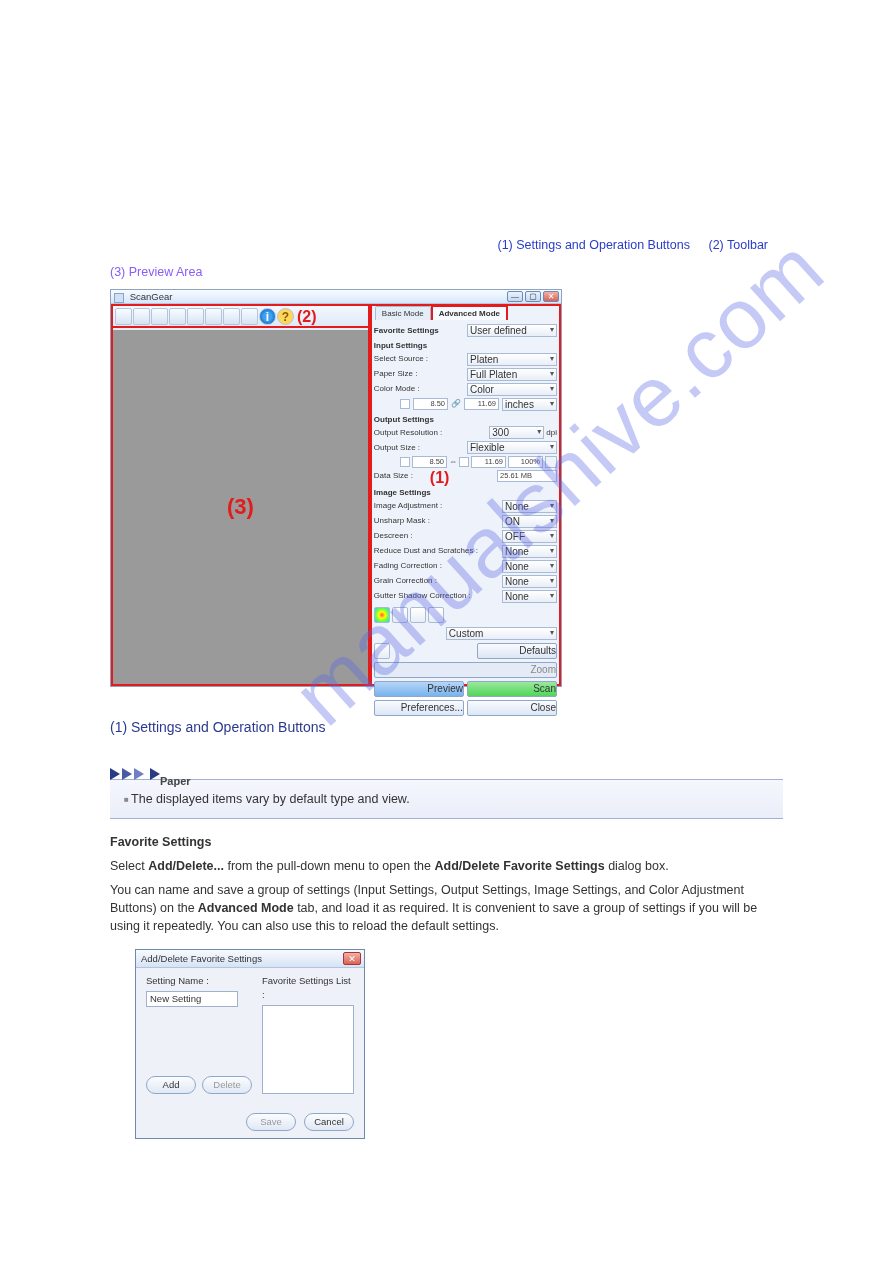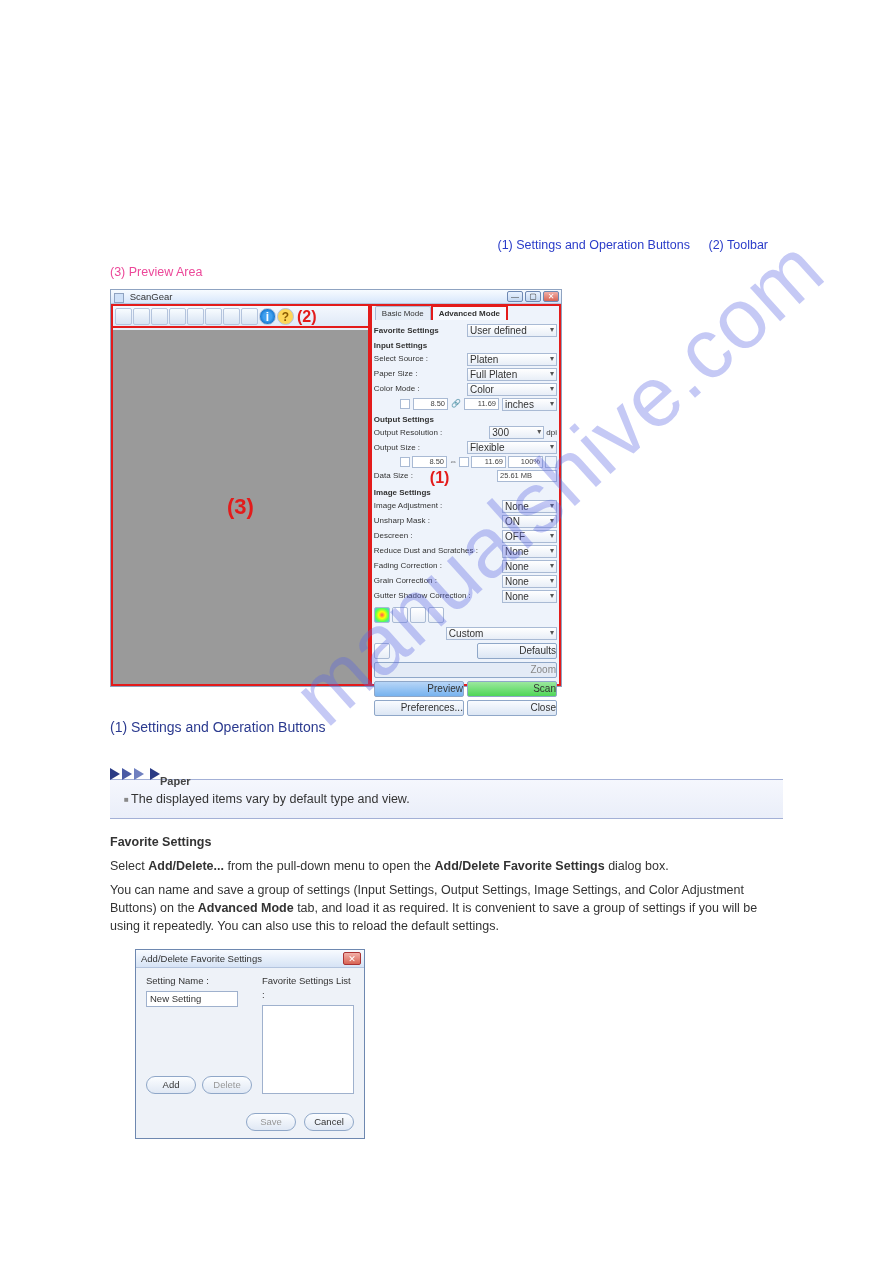--- a/index.html
+++ b/index.html
@@ -4,21 +4,21 @@
 <style>
   * { box-sizing: border-box; margin: 0; padding: 0; font-family: Arial, sans-serif; }
   body { background: #fff; width: 893px; height: 1263px; position: relative; }
   .page { padding: 80px 110px 40px 110px; font-size: 12.5px; line-height: 1.45; color: #333; position: relative; }
 
   
   .watermark { position: absolute; top: 420px; left: 220px; font-size: 85px; font-weight: 300; color: rgba(90,100,225,0.35); transform: rotate(-42deg); pointer-events: none; letter-spacing: 1px; z-index: 5; }
 
   .links-row { margin-top: 155px; margin-bottom: 10px; line-height: 1.7; text-align: right; }
   .links-row a, .linkish { color: #2a3cc9; text-decoration: none; margin-right: 15px; cursor: pointer; }
-  .links3 { margin-top: -3px; color: #ec4899; }
+  .links3 { margin-top: -3px; color: #8b5cf6; }
 
   
   .sg-window { width: 452px; height: 398px; border: 1px solid #8fa3c1; background: linear-gradient(#e9f1fb,#dbe6f4); position: relative; margin-top: 8px; }
   .sg-title { height: 14px; background: linear-gradient(#f7fbff,#d8e7fb); border-bottom: 1px solid #b5c6de; font-size: 9.5px; padding: 0 3px; line-height: 14px; color: #333; position: relative; }
   .sg-title .glyph { width:10px;height:10px;display:inline-block;background:#cfe1f8;border:1px solid #8fa3c1;vertical-align:middle;margin-right:3px;}
   .sg-title .winbtns { position: absolute; right: 2px; top: 1px; display: flex; gap: 2px; }
   .sg-title .winbtns span { width: 16px; height: 11px; background: linear-gradient(#eaf3ff,#c4d8f1); border: 1px solid #6e89b3; border-radius: 2px; font-size:8px; text-align:center; line-height:10px; color:#333;}
   .sg-title .winbtns .x { background: linear-gradient(#f2b0a8,#d86454); color:#fff;}
 
   .sg-body { display: flex; height: calc(100% - 14px); }

